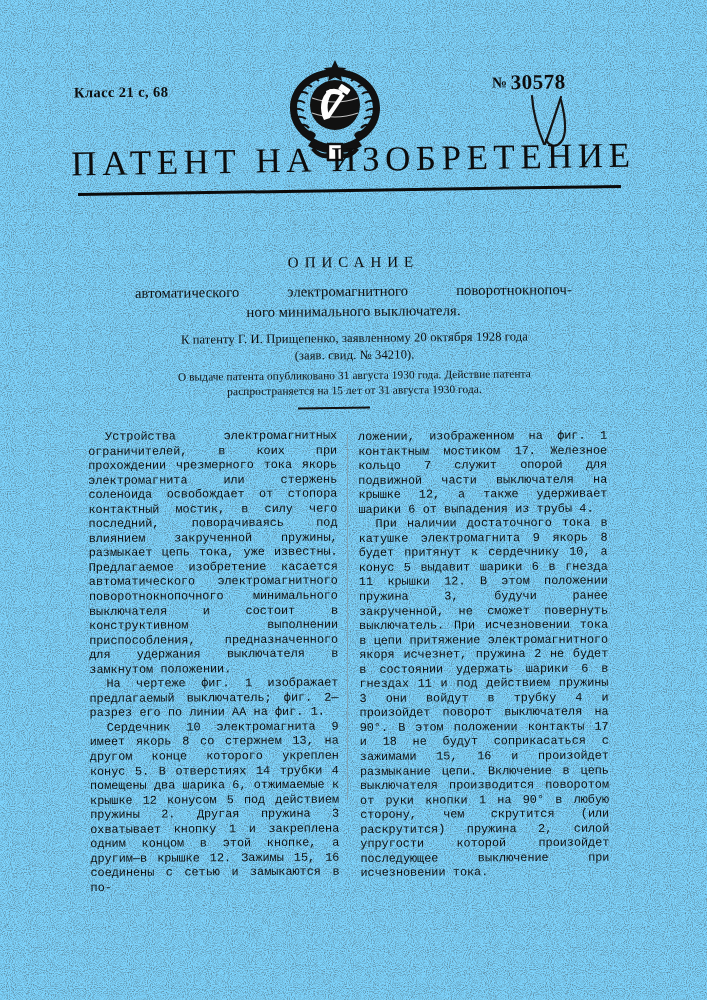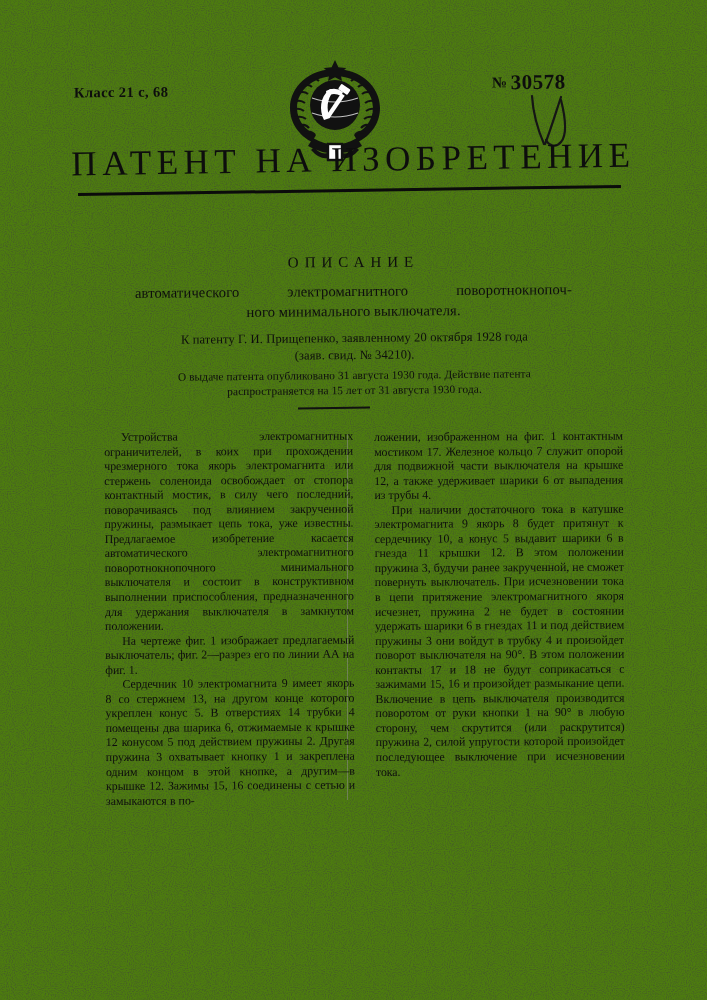--- a/index.html
+++ b/index.html
@@ -5,21 +5,21 @@
 <style>
   html, body {
     margin: 0;
     padding: 0;
     background: #ffffff;
   }
   #page {
     position: relative;
     width: 707px;
     height: 1000px;
-    background: #4d7c0f;
+    background: #7dd3fc;
     overflow: hidden;
     font-family: "Liberation Serif", "DejaVu Serif", serif;
     color: #0d0d0d;
     -webkit-font-smoothing: none;
   }
 
   
   #speckles, #speckles2, #edge-grime {
     position: absolute;
     pointer-events: none;
@@ -160,24 +160,25 @@
     top: 407px;
     width: 72px;
     height: 2px;
     background: #111;
     transform: rotate(-0.6deg);
   }
 
   
   .body-area {
     position: absolute;
-    left: 16px;
+    left: 0;
     top: 430px;
     width: 655px;
     height: 400px;
+    font-family: Liberation Mono, monospace;
   }
   .col {
     position: absolute;
     top: 0;
     width: 249px;
     font-size: 11.9px;
     line-height: 14.55px;
     text-align: justify;
     text-align-last: left;
     letter-spacing: -0.05px;

